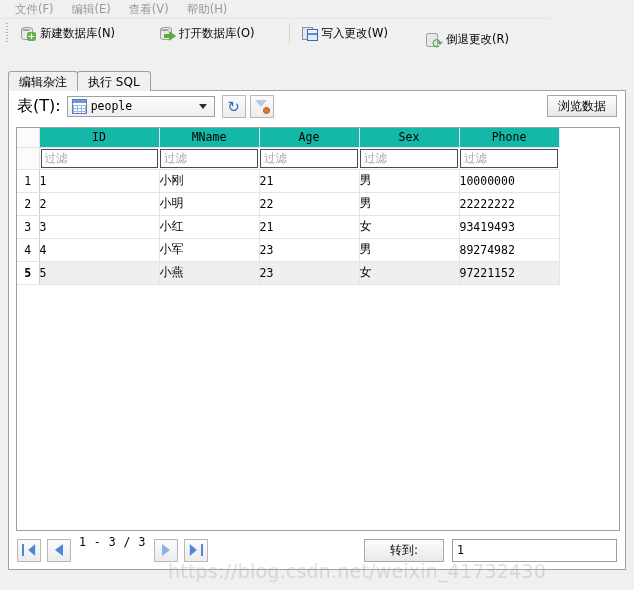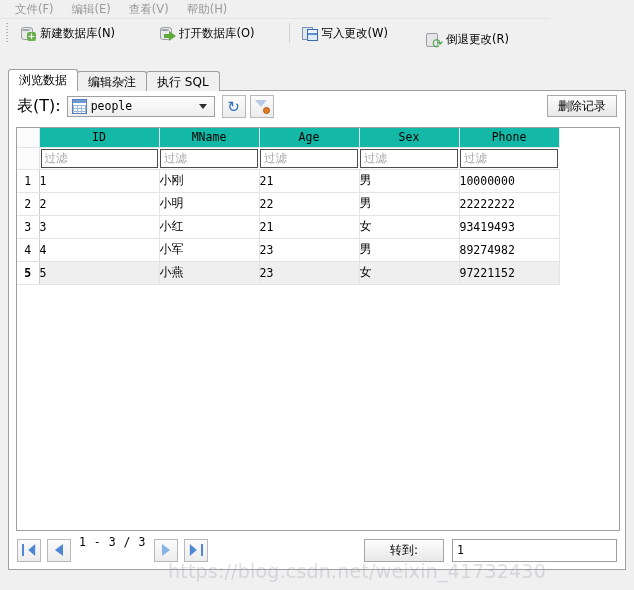--- a/index.html
+++ b/index.html
@@ -509,21 +509,20 @@
       <span>写入更改(W)</span>
     </div>
 
     <div class="tb-btn" style="margin-left:22px;margin-top:12px;">
       <span class="ico ico-revert"></span>
       <span>倒退更改(R)</span>
     </div>
   </div>
 
   <div class="tabstrip">
-    <div class="tab active">浏览数据</div>
     <div class="tab">编辑杂注</div>
     <div class="tab">执行 SQL</div>
   </div>
 
   <div class="panel">
 
     <div class="chooser">
       <span class="lbl">表(T):</span>
 
       <div class="combo">
@@ -534,21 +533,21 @@
 
       <div class="iconbtn">
         <span class="ico-refresh">↻</span>
       </div>
 
       <div class="iconbtn" style="margin-left:4px;">
         <span class="ico-funnel"></span>
       </div>
 
       <div class="right-btns">
-        <div class="pushbtn">删除记录</div>
+        <div class="pushbtn">浏览数据</div>
       </div>
     </div>
 
     <div class="gridwrap">
       <table class="grid">
         <colgroup>
           <col style="width:22px">
           <col style="width:120px">
           <col style="width:100px">
           <col style="width:100px">

